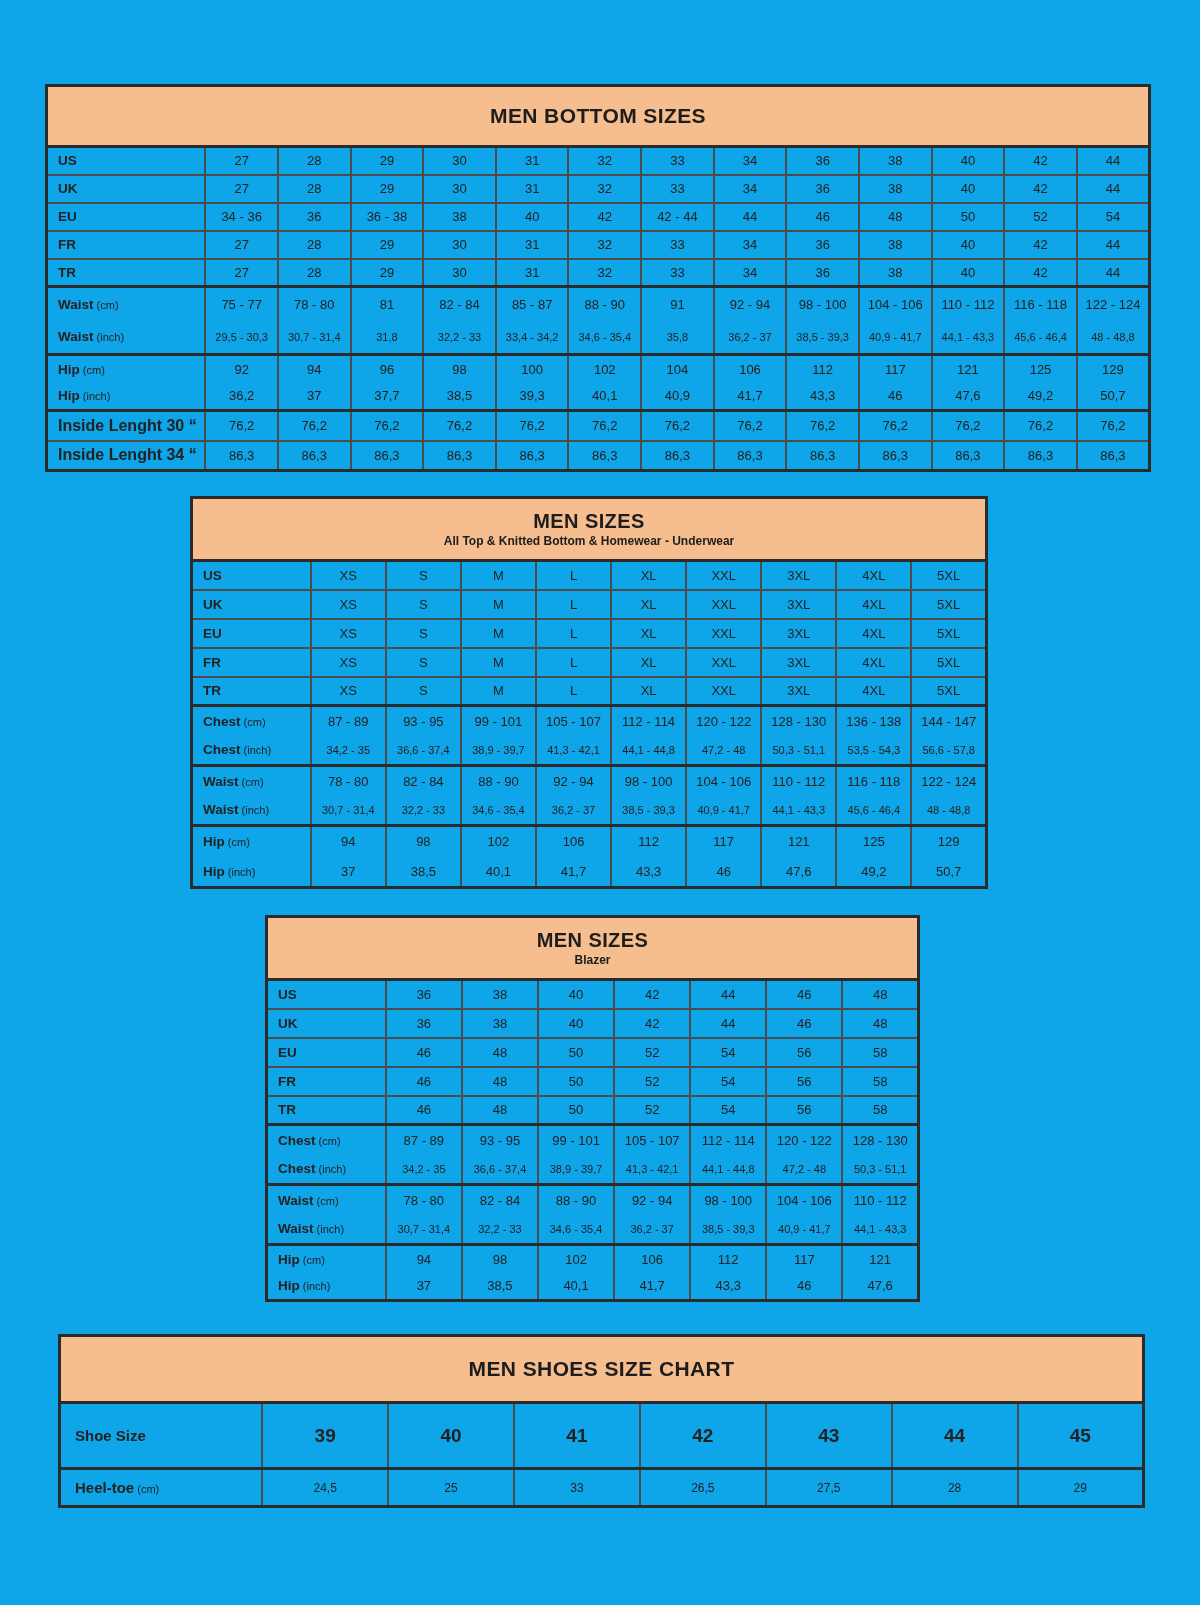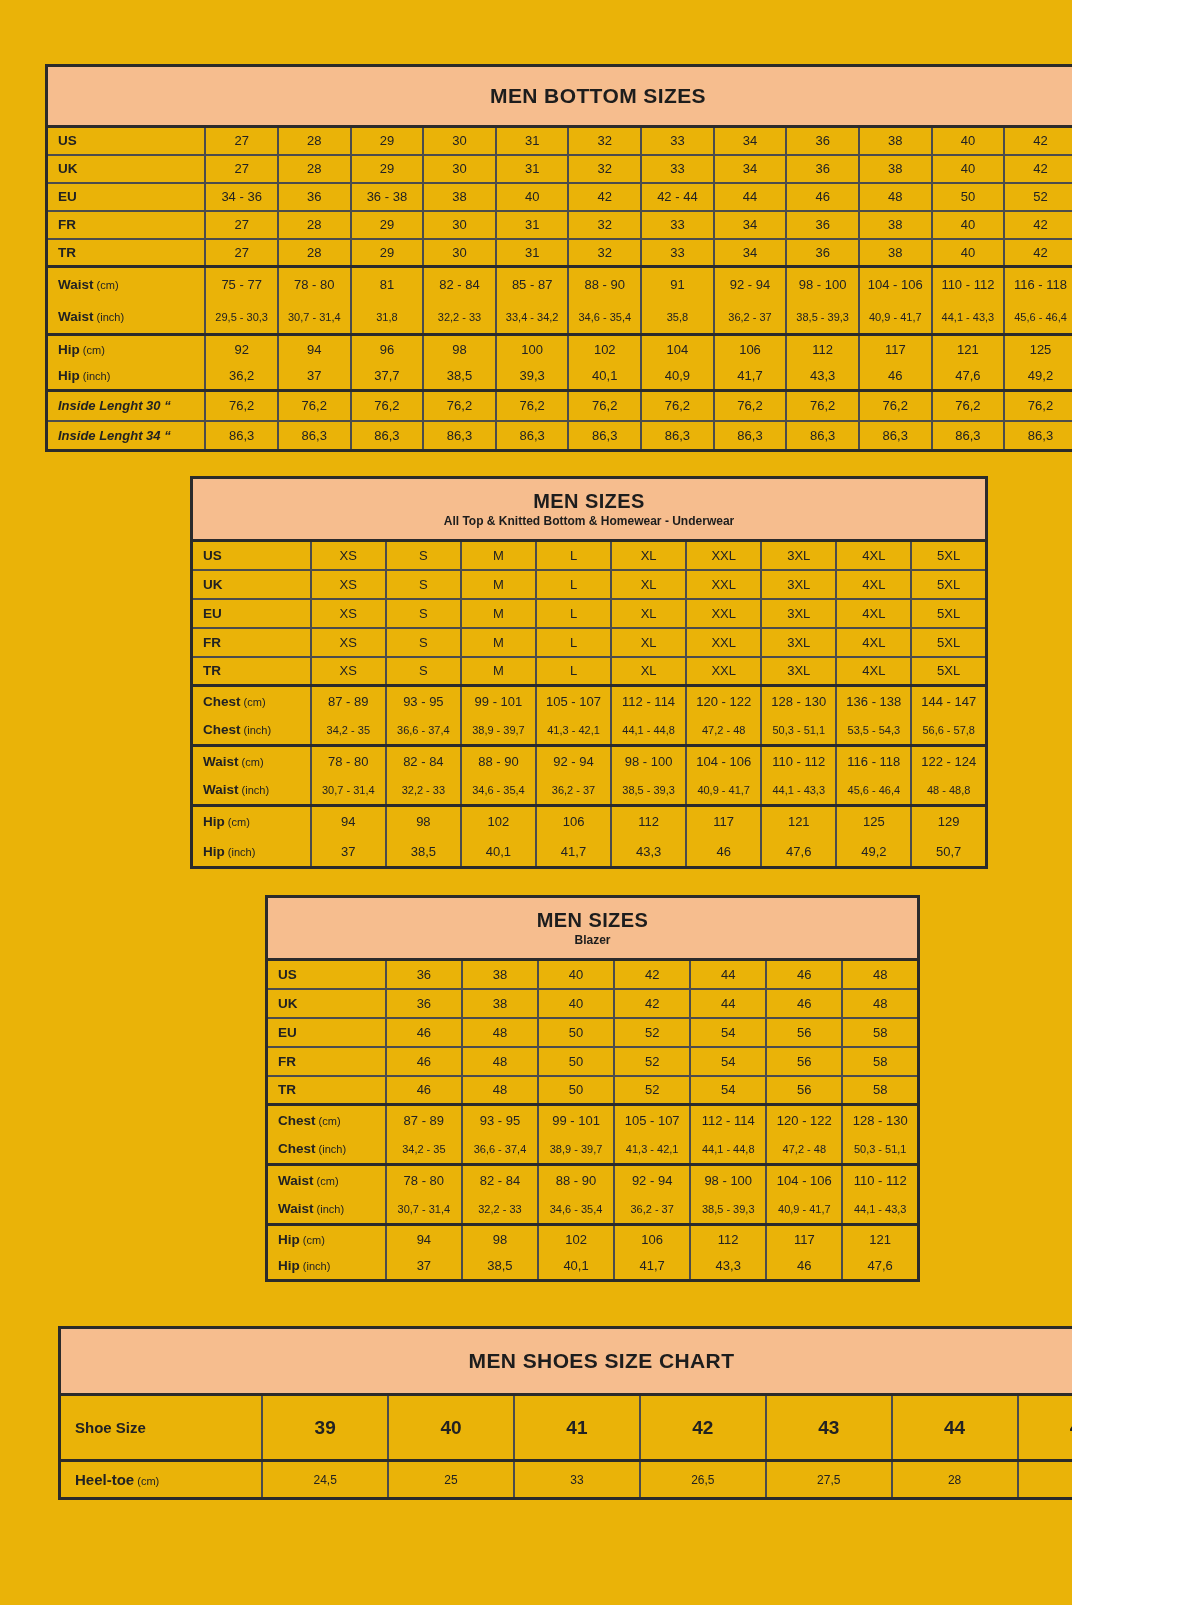--- a/index.html
+++ b/index.html
@@ -4,32 +4,32 @@
 <style>
   html, body {
     margin: 0;
     padding: 0;
     background: #ffffff;
     font-family: "Liberation Sans", sans-serif;
     color: #222222;
   }
   .page {
     position: relative;
-    width: 1072px;
+    width: 1200px;
     height: 1605px;
-    background: #eab308;
-    padding-top: 64px;
+    background: #0ea5e9;
+    padding-top: 84px;
     box-sizing: border-box;
     overflow: hidden;
   }
   .size-table { box-sizing: border-box; }
   #t0 { margin-left: 45px;  width: 1106px; }
   #t1 { margin-left: 190px; width: 798px;  margin-top: 24px; }
   #t2 { margin-left: 265px; width: 655px;  margin-top: 26px; }
-  #t3 { margin-left: 58px;  width: 1087px; margin-top: 44px; }
+  #t3 { margin-left: 58px;  width: 1087px; margin-top: 32px; }
 
   .size-table table {
     border-collapse: collapse;
     width: 100%;
     table-layout: fixed;
     border: 3px solid var(--border-heavy, #2b2b2b);
   }
   thead th {
     background: var(--header-bg, #f6bd8e);
     border-bottom: 3px solid var(--border-heavy, #2b2b2b);
@@ -73,21 +73,21 @@
   .unit { font-weight: normal; font-size: 11px; }
   .val-cell { text-align: center; font-size: 13px; }
   tr.small .val-cell { font-size: 11px; }
   tr.boldvals .val-cell { font-weight: bold; }
 
   
   #t0 tbody tr { height: 28px; }
   #t0 tr.g1 { height: 34px; }
   #t0 tr.g3 { height: 30px; }
   #t0 thead th { height: 50px; }
-  #t0 .g3 .label-cell { font-size: 13px; font-style: italic; }
+  #t0 .g3 .label-cell { font-size: 16px; }
 
   #t1 tbody tr { height: 29px; }
   #t1 tr.g1, #t1 tr.g2 { height: 30px; }
   #t1 tr.g3 { height: 31px; }
   #t1 thead th { height: 52px; }
 
   #t2 tbody tr { height: 29px; }
   #t2 tr.g1, #t2 tr.g2 { height: 30px; }
   #t2 tr.g3 { height: 28px; }
   #t2 thead th { height: 52px; }

